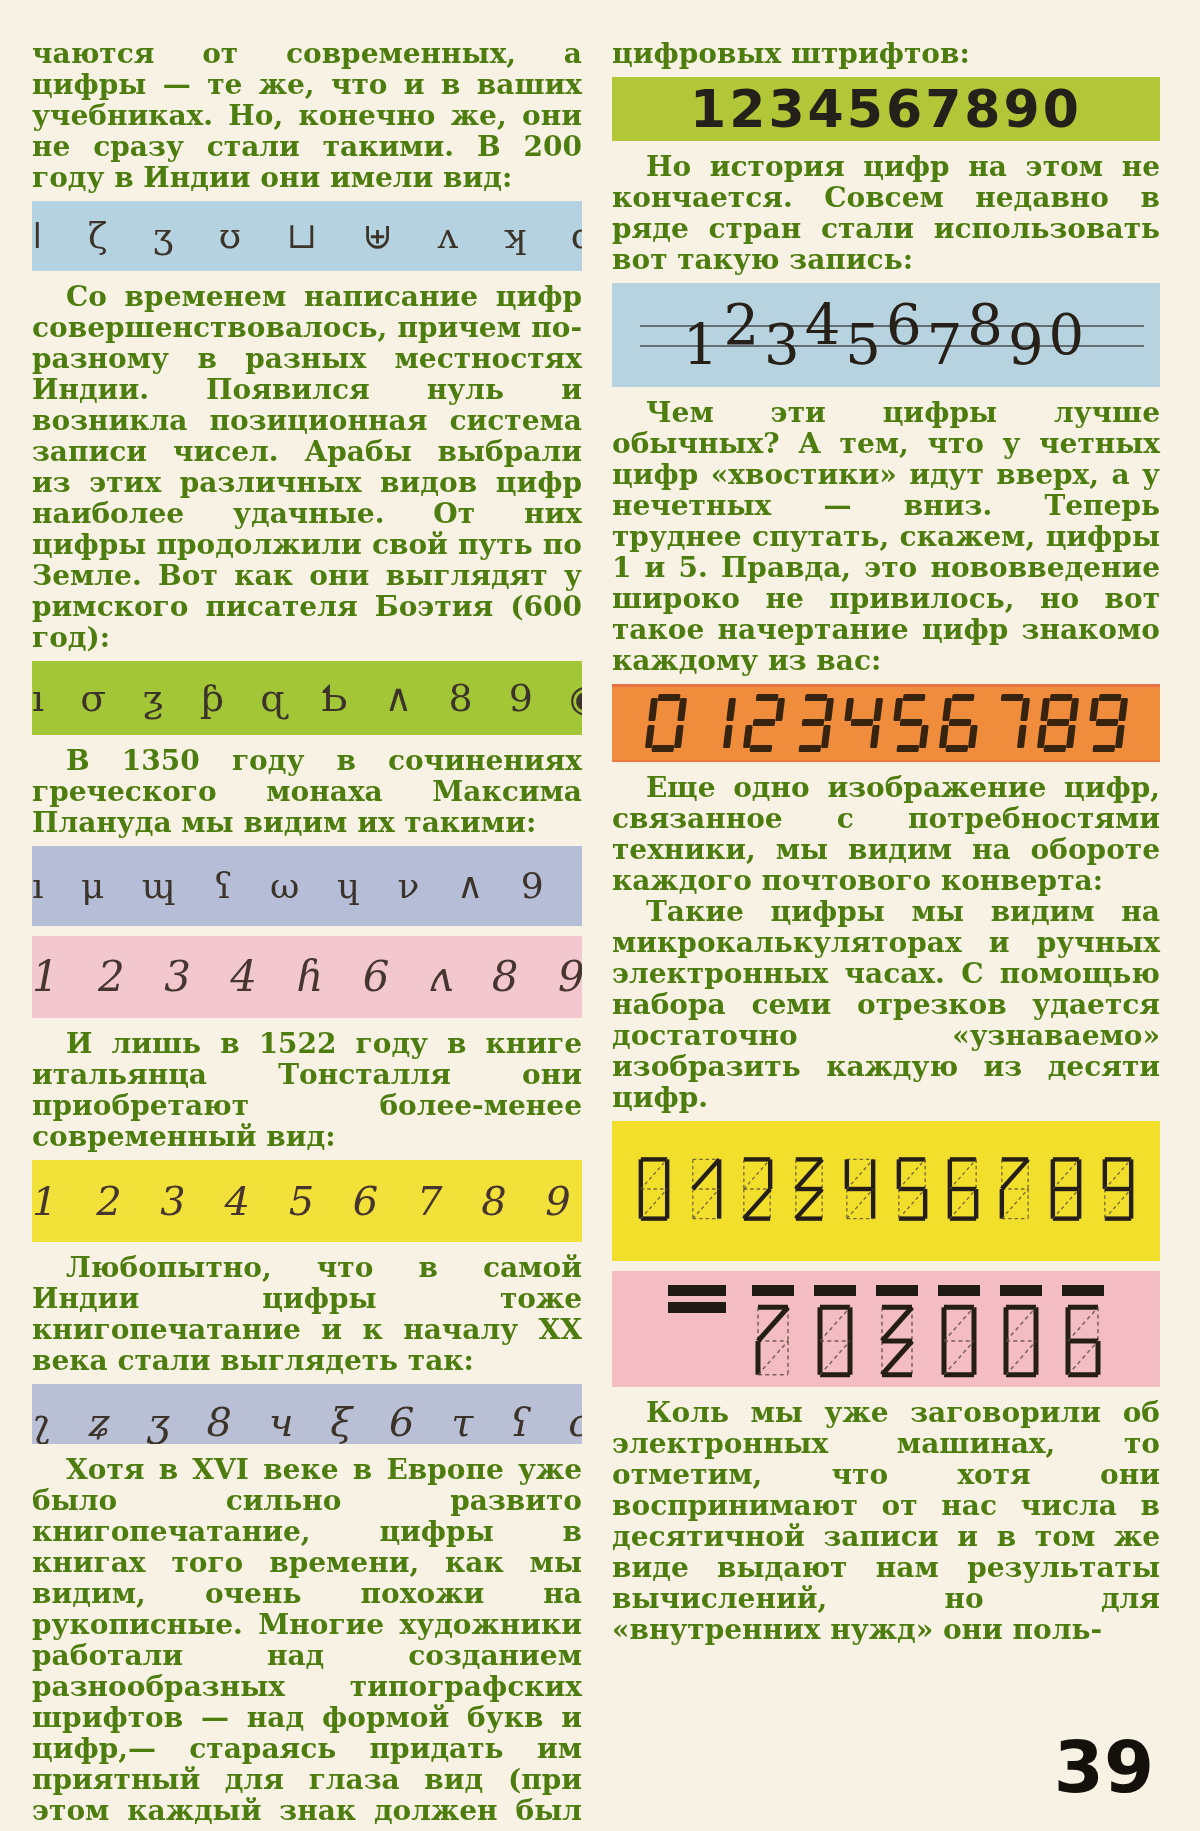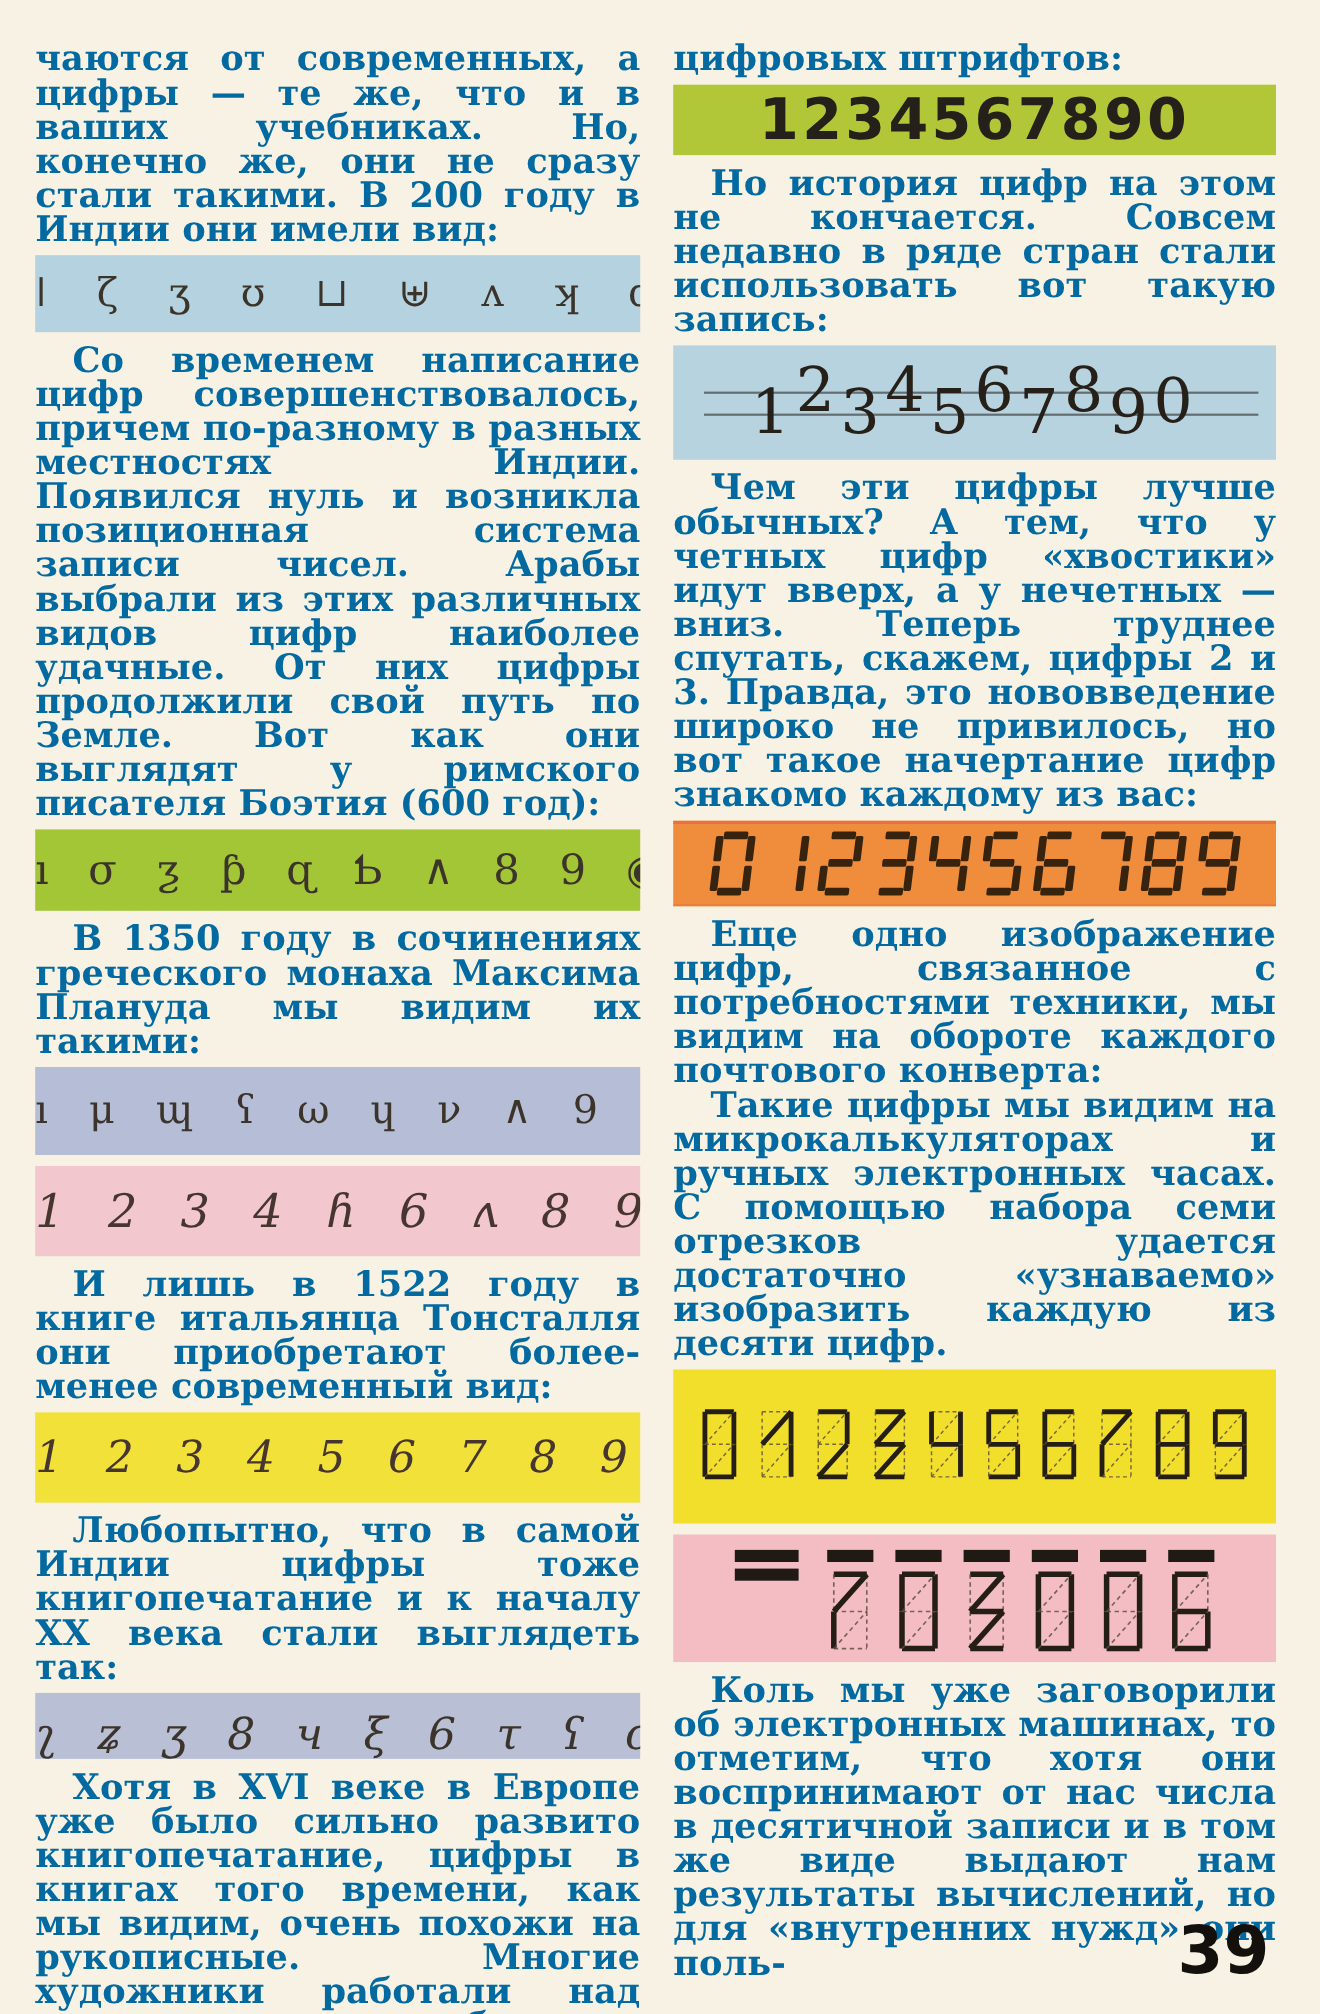--- a/index.html
+++ b/index.html
@@ -5,22 +5,22 @@
   html,body{margin:0;padding:0;}
   body{
     width:1200px;height:1831px;position:relative;overflow:hidden;
     background:#f7f2e3;
     font-family:"DejaVu Serif","Liberation Serif",serif;
     color:#221d18;
   }
   .page{display:flex;gap:30px;padding:38px 40px 0 32px;}
   .col{width:550px;}
   .col p{
-    margin:0;font-size:32px;line-height:31px;font-weight:bold;
-    text-align:justify;text-indent:34px;color:#0369a1;
+    margin:0;font-size:28px;line-height:31px;font-weight:bold;
+    text-align:justify;text-indent:34px;color:#4d7c0f;
   }
   .col p.noindent{text-indent:0;}
   
   .band{
     box-sizing:border-box;width:100%;text-align:center;white-space:nowrap;
     color:#3c342a;overflow:hidden;
   }
   .band-a{background:#b4d2df;height:70px;line-height:70px;margin:8px 0 10px;
           font-size:36px;word-spacing:34px;}
   .band-b{background:#a3c636;height:74px;line-height:74px;margin:8px 0 10px;
@@ -64,21 +64,21 @@
           box-sizing:border-box;}
   .band-k{background:#f3bdc3;height:116px;margin:8px 0 10px;display:flex;
           justify-content:center;align-items:flex-start;gap:20px;
           padding-top:14px;box-sizing:border-box;}
   .kmark{display:flex;flex-direction:column;gap:6px;margin-right:6px;}
   .kmark b{display:block;width:58px;height:11px;background:#1f1a14;}
   .kcell{display:flex;flex-direction:column;align-items:center;gap:6px;}
   .kcell b{display:block;width:42px;height:11px;background:#1f1a14;}
   .pageno{position:absolute;right:46px;bottom:22px;
           font-family:"DejaVu Sans","Liberation Sans",sans-serif;
-          font-weight:bold;font-size:60px;color:#14110d;}
+          font-weight:bold;font-size:72px;color:#14110d;}
 </style>
 </head>
 <body>
 
 <div class="page">
 
   <div class="col">
     <p class="noindent">чаются от современных, а цифры — те же, что и в ваших учебниках. Но, конечно же, они не сразу стали такими. В 200 году в Индии они имели вид:</p>
     <div class="band band-a">ǀ ζ ʒ ʊ ⊔ ⊎ ʌ ʞ ɑ</div>
     <p>Со временем написание цифр совершенствовалось, причем по-разному в разных местностях Индии. Появился нуль и возникла позиционная система записи чисел. Арабы выбрали из этих различных видов цифр наиболее удачные. От них цифры продолжили свой путь по Земле. Вот как они выглядят у римского писателя Боэтия (600 год):</p>
@@ -95,21 +95,21 @@
 
   <div class="col">
     <p class="noindent">цифровых штрифтов:</p>
     <div class="band band-g">1234567890</div>
     <p>Но история цифр на этом не кончается. Совсем недавно в ряде стран стали использовать вот такую запись:</p>
     <div class="band band-h">
       <div class="guide g1"></div>
       <div class="guide g2"></div>
       <div class="os-digits" id="os-digits"><span style="transform: translateY(10px);">1</span><span style="transform: translateY(-10px);">2</span><span style="transform: translateY(10px);">3</span><span style="transform: translateY(-10px);">4</span><span style="transform: translateY(10px);">5</span><span style="transform: translateY(-10px);">6</span><span style="transform: translateY(10px);">7</span><span style="transform: translateY(-10px);">8</span><span style="transform: translateY(10px);">9</span><span>0</span></div>
     </div>
-    <p>Чем эти цифры лучше обычных? А тем, что у четных цифр «хвостики» идут вверх, а у нечетных — вниз. Теперь труднее спутать, скажем, цифры 2 и 3. Правда, это нововведение широко не привилось, но вот такое начертание цифр знакомо каждому из вас:</p>
+    <p>Чем эти цифры лучше обычных? А тем, что у четных цифр «хвостики» идут вверх, а у нечетных — вниз. Теперь труднее спутать, скажем, цифры 1 и 5. Правда, это нововведение широко не привилось, но вот такое начертание цифр знакомо каждому из вас:</p>
     <div class="band band-i" id="band-sevenseg">
         <div class="sseg">
           <i class="s-a"></i>
           <i class="s-b"></i>
           <i class="s-c"></i>
           <i class="s-d"></i>
           <i class="s-e"></i>
           <i class="s-f"></i>
         </div>
         <div class="sseg">

